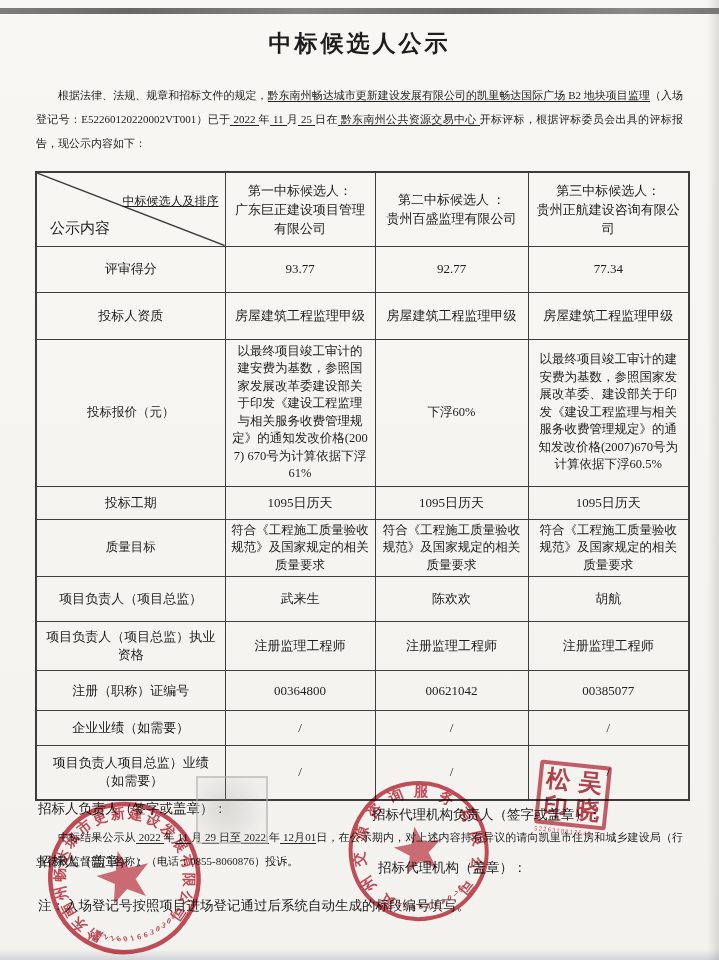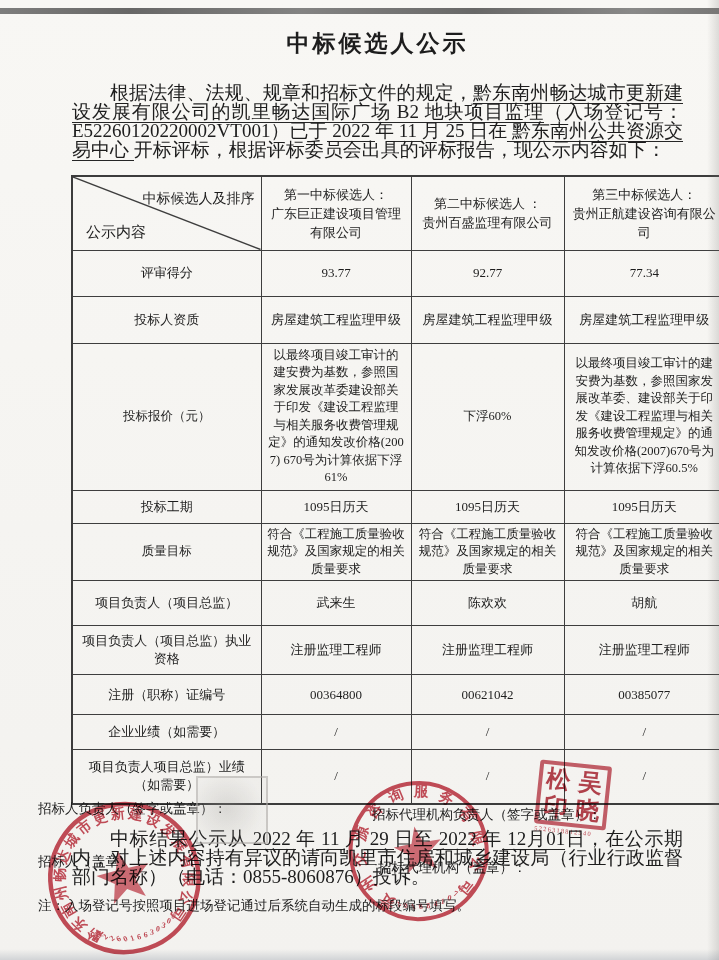--- a/index.html
+++ b/index.html
@@ -2,42 +2,42 @@
 <html><head>
 <meta charset="utf-8">
 <style>
   html,body{margin:0;padding:0;}
   body{
     width:719px;height:960px;position:relative;overflow:hidden;
     background:linear-gradient(180deg,#f8f7f4 0%,#f5f4f1 55%,#f3f2ef 100%);
     font-family:"Liberation Serif","DejaVu Serif",serif;
     color:#1d1d1d;
   }
-  .page{position:absolute;inset:0;padding-left:36px;}
+  .page{position:absolute;inset:0;}
   
   .scan-top{position:absolute;left:0;top:8px;width:100%;height:6px;
     background:linear-gradient(90deg,#4e4e4e,#2f2f2f 18%,#565656 42%,#303030 66%,#5e5e5e 88%,#454545);
     opacity:.72;}
   .scan-right{position:absolute;top:0;right:0;width:12px;height:100%;
     background:linear-gradient(270deg,rgba(120,118,115,.22),rgba(120,118,115,0));}
   .scan-bottom{position:absolute;left:0;bottom:0;width:100%;height:11px;
     background:linear-gradient(0deg,rgba(122,133,150,.28),rgba(122,133,150,0));}
   
   h1.title{margin:28px 0 0;text-align:center;font-size:23px;font-weight:bold;letter-spacing:3px;}
-  .para{margin:24px 36px 0;font-size:19px;line-height:19px;text-align:justify;text-indent:2em;}
+  .para{margin:24px 36px 0;font-size:11px;line-height:24px;text-align:justify;text-indent:2em;}
   .para .ul{border-bottom:1px solid #262626;}
   
   table.main{border-collapse:collapse;table-layout:fixed;margin:16px 0 0 35px;width:653px;
     border:2px solid #3c3c3c;}
   table.main th,table.main td{border:1.5px solid #3e3e3e;text-align:center;vertical-align:middle;
     font-weight:normal;padding:2px 5px;font-size:13px;line-height:18px;word-break:break-all;}
   thead tr{height:74px;}
   th.corner{position:relative;padding:0;}
   th.corner svg{position:absolute;inset:0;width:100%;height:100%;}
-  th.corner .ct{position:absolute;top:13px;right:6px;font-size:14px;}
+  th.corner .ct{position:absolute;top:19px;right:6px;font-size:12px;text-decoration:underline;}
   th.corner .cb{position:absolute;bottom:9px;left:13px;font-size:15px;}
   th .rank{line-height:19px;}
   th .company{line-height:19px;}
   tbody tr:nth-child(1){height:46px;}
   tbody tr:nth-child(2){height:47px;}
   tbody tr:nth-child(3){height:117px;}
   tbody tr:nth-child(3) td{font-size:12.5px;line-height:17.5px;padding:3px 6px;}
   tbody tr:nth-child(4){height:33px;}
   tbody tr:nth-child(5){height:50px;}
   tbody tr:nth-child(5) td{font-size:12.5px;line-height:17.5px;margin-top:27px;}

